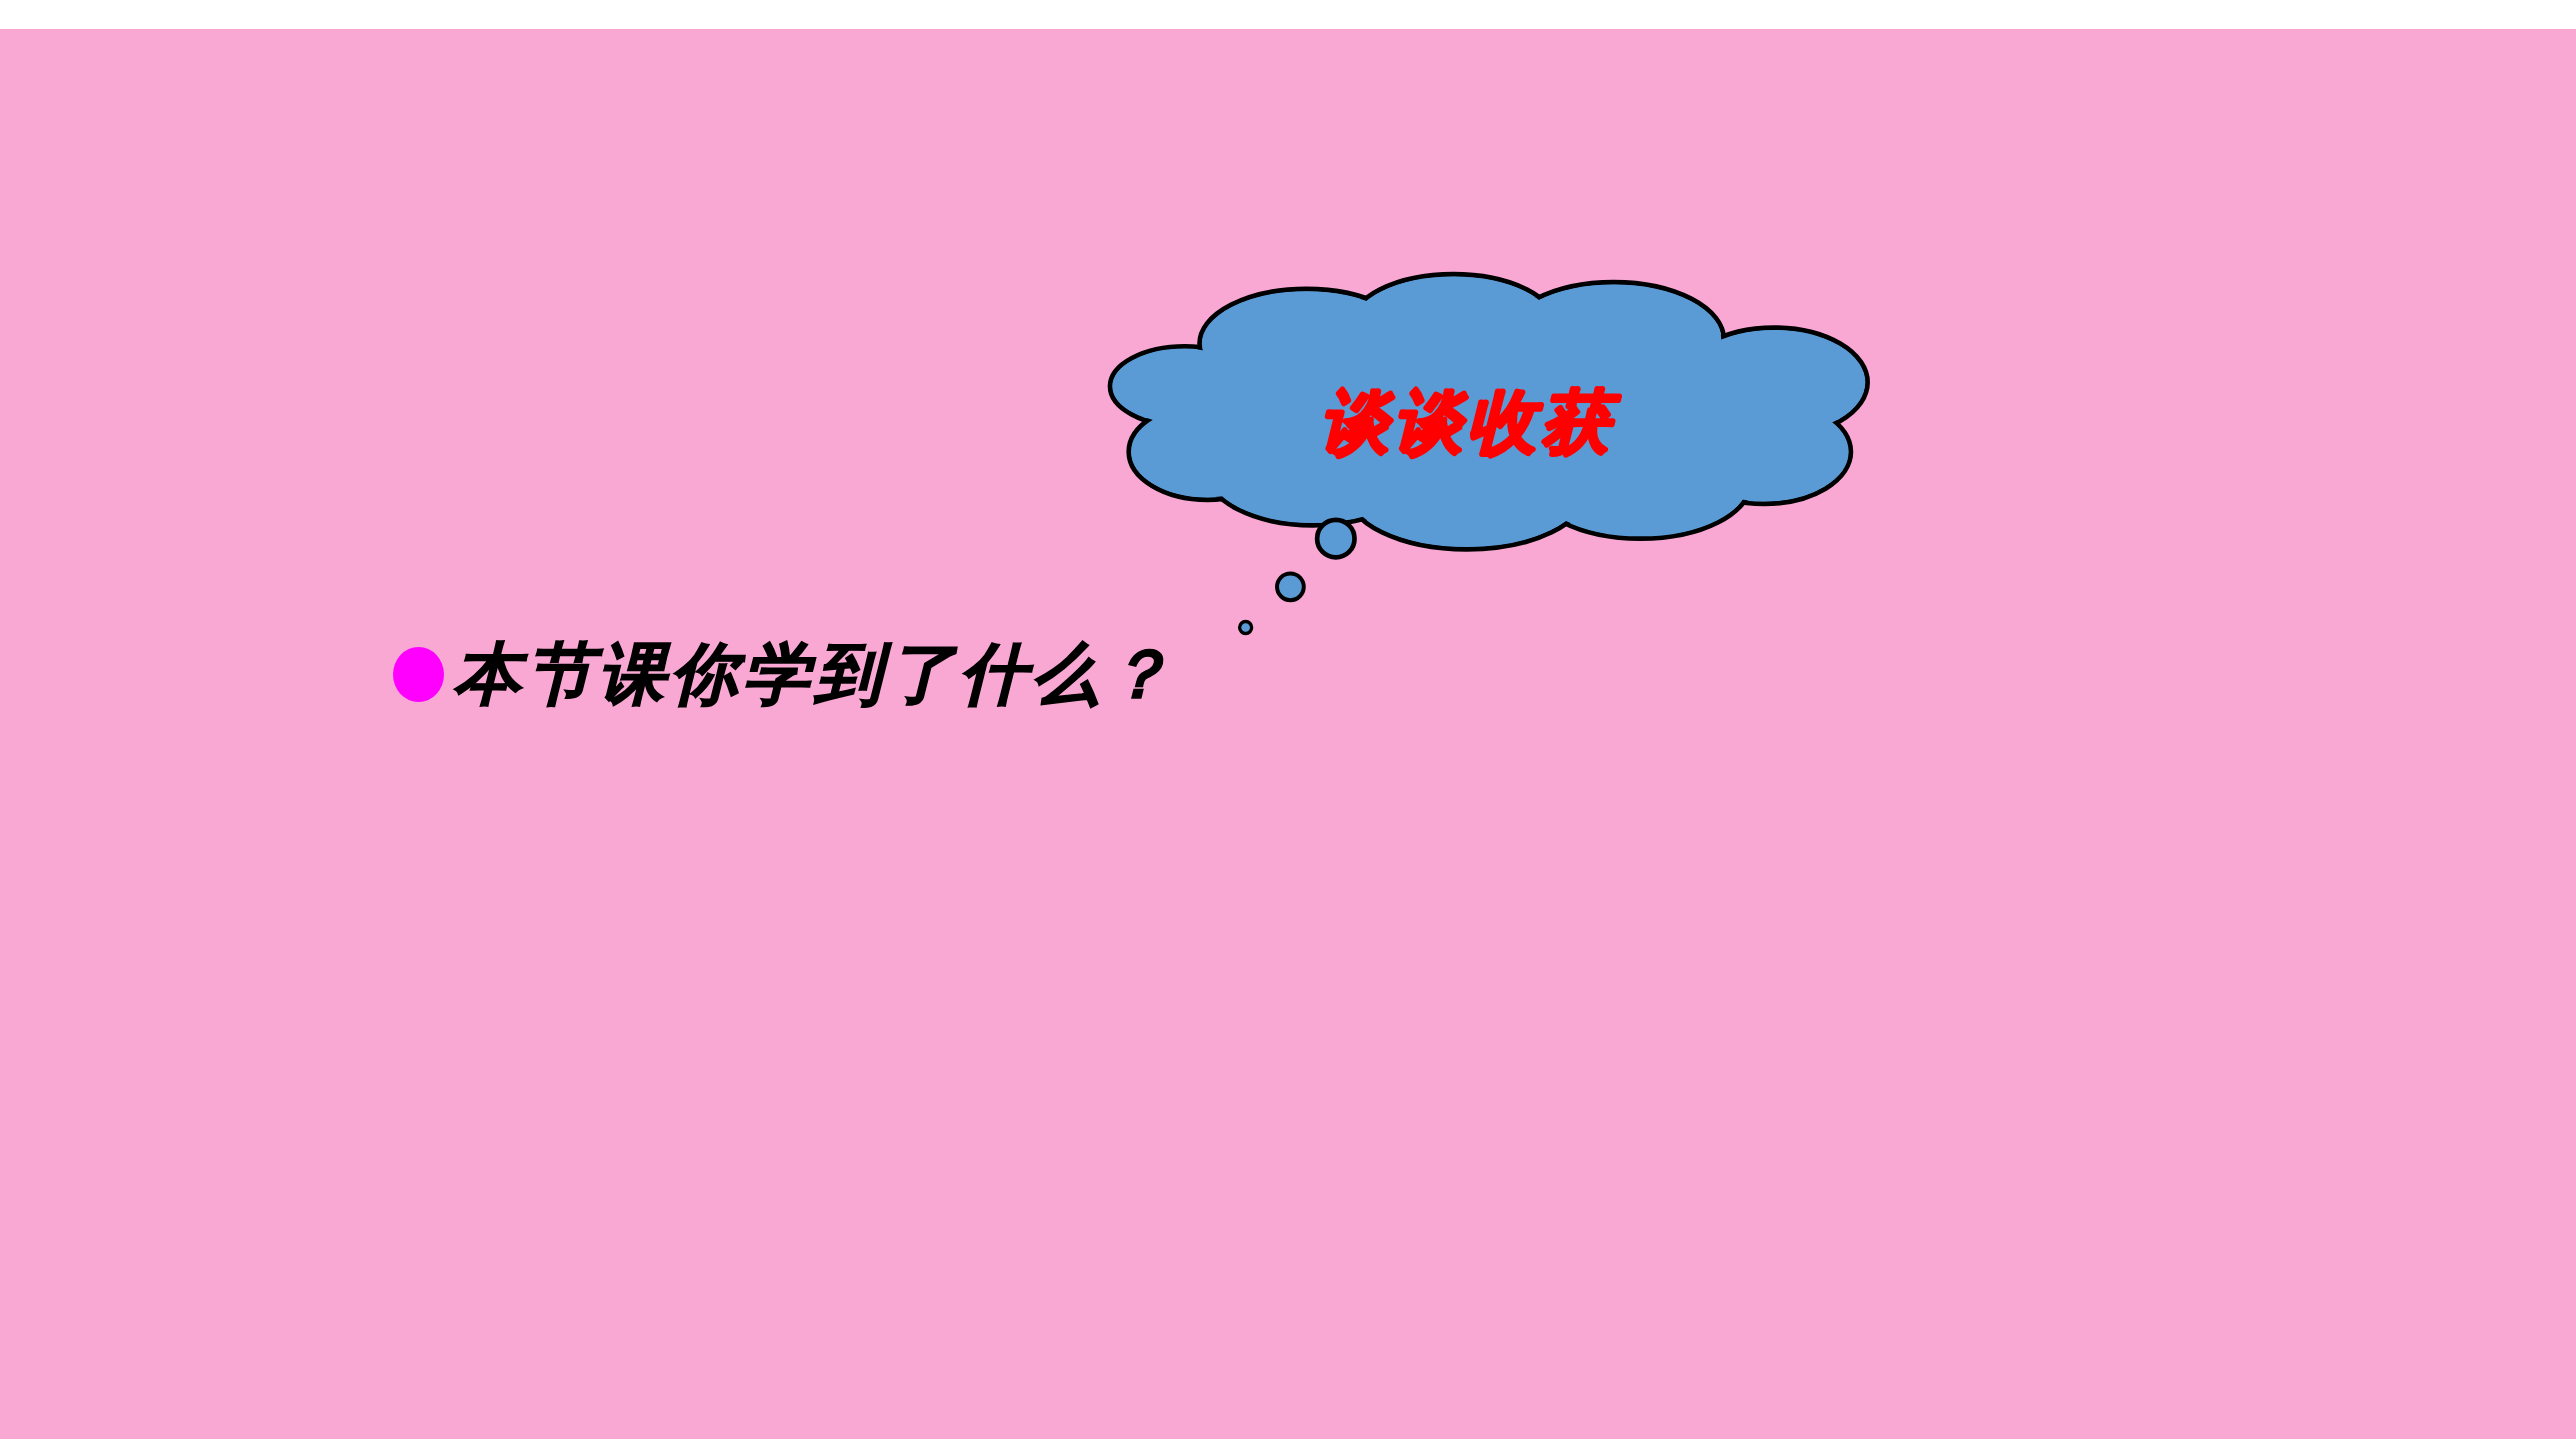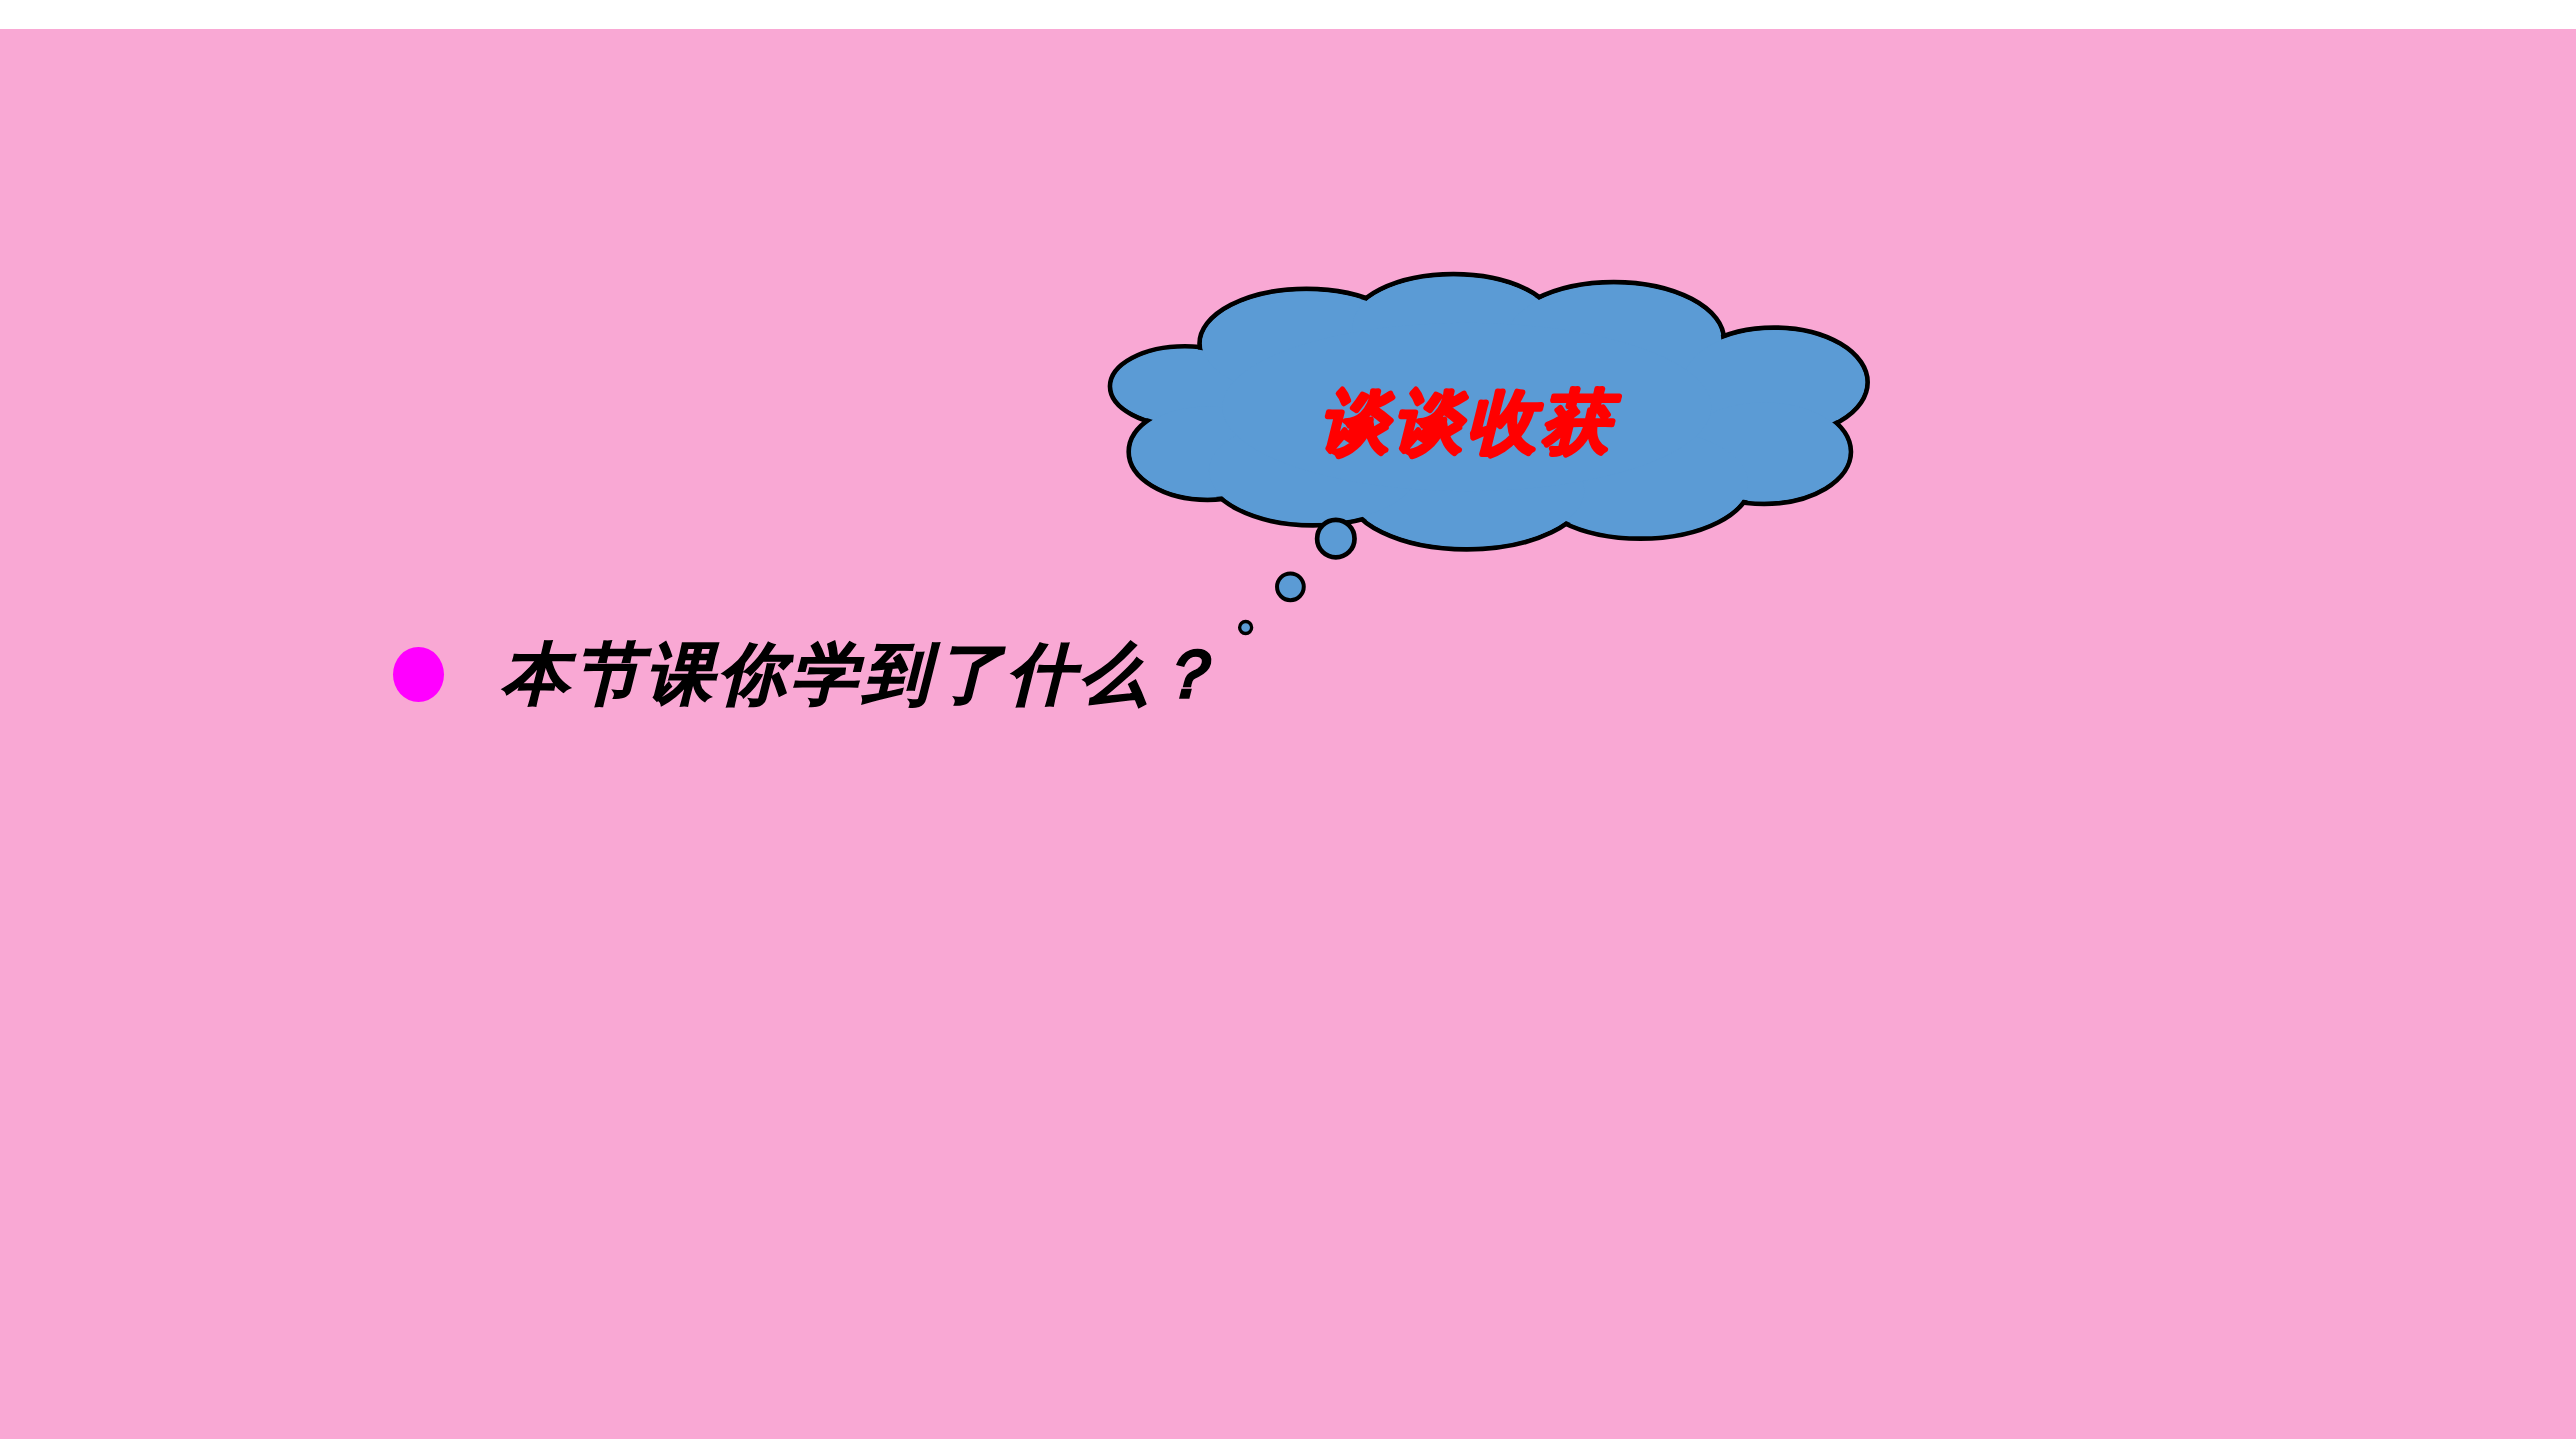--- a/index.html
+++ b/index.html
@@ -55,21 +55,20 @@
   #bullet-list {
     position: absolute;
     left: 393px;
     top: 595px;
     width: 1604px;
   }
   .bullet-row {
     display: flex;
     align-items: center;
     height: 100px;
-    gap: 48px;
   }
   .bullet-row.second {
     margin-top: 106px;
   }
   .bullet-marker {
     flex: 0 0 auto;
     width: 51px;
     height: 55px;
     border-radius: 50%;
     background: #FF00FF;

